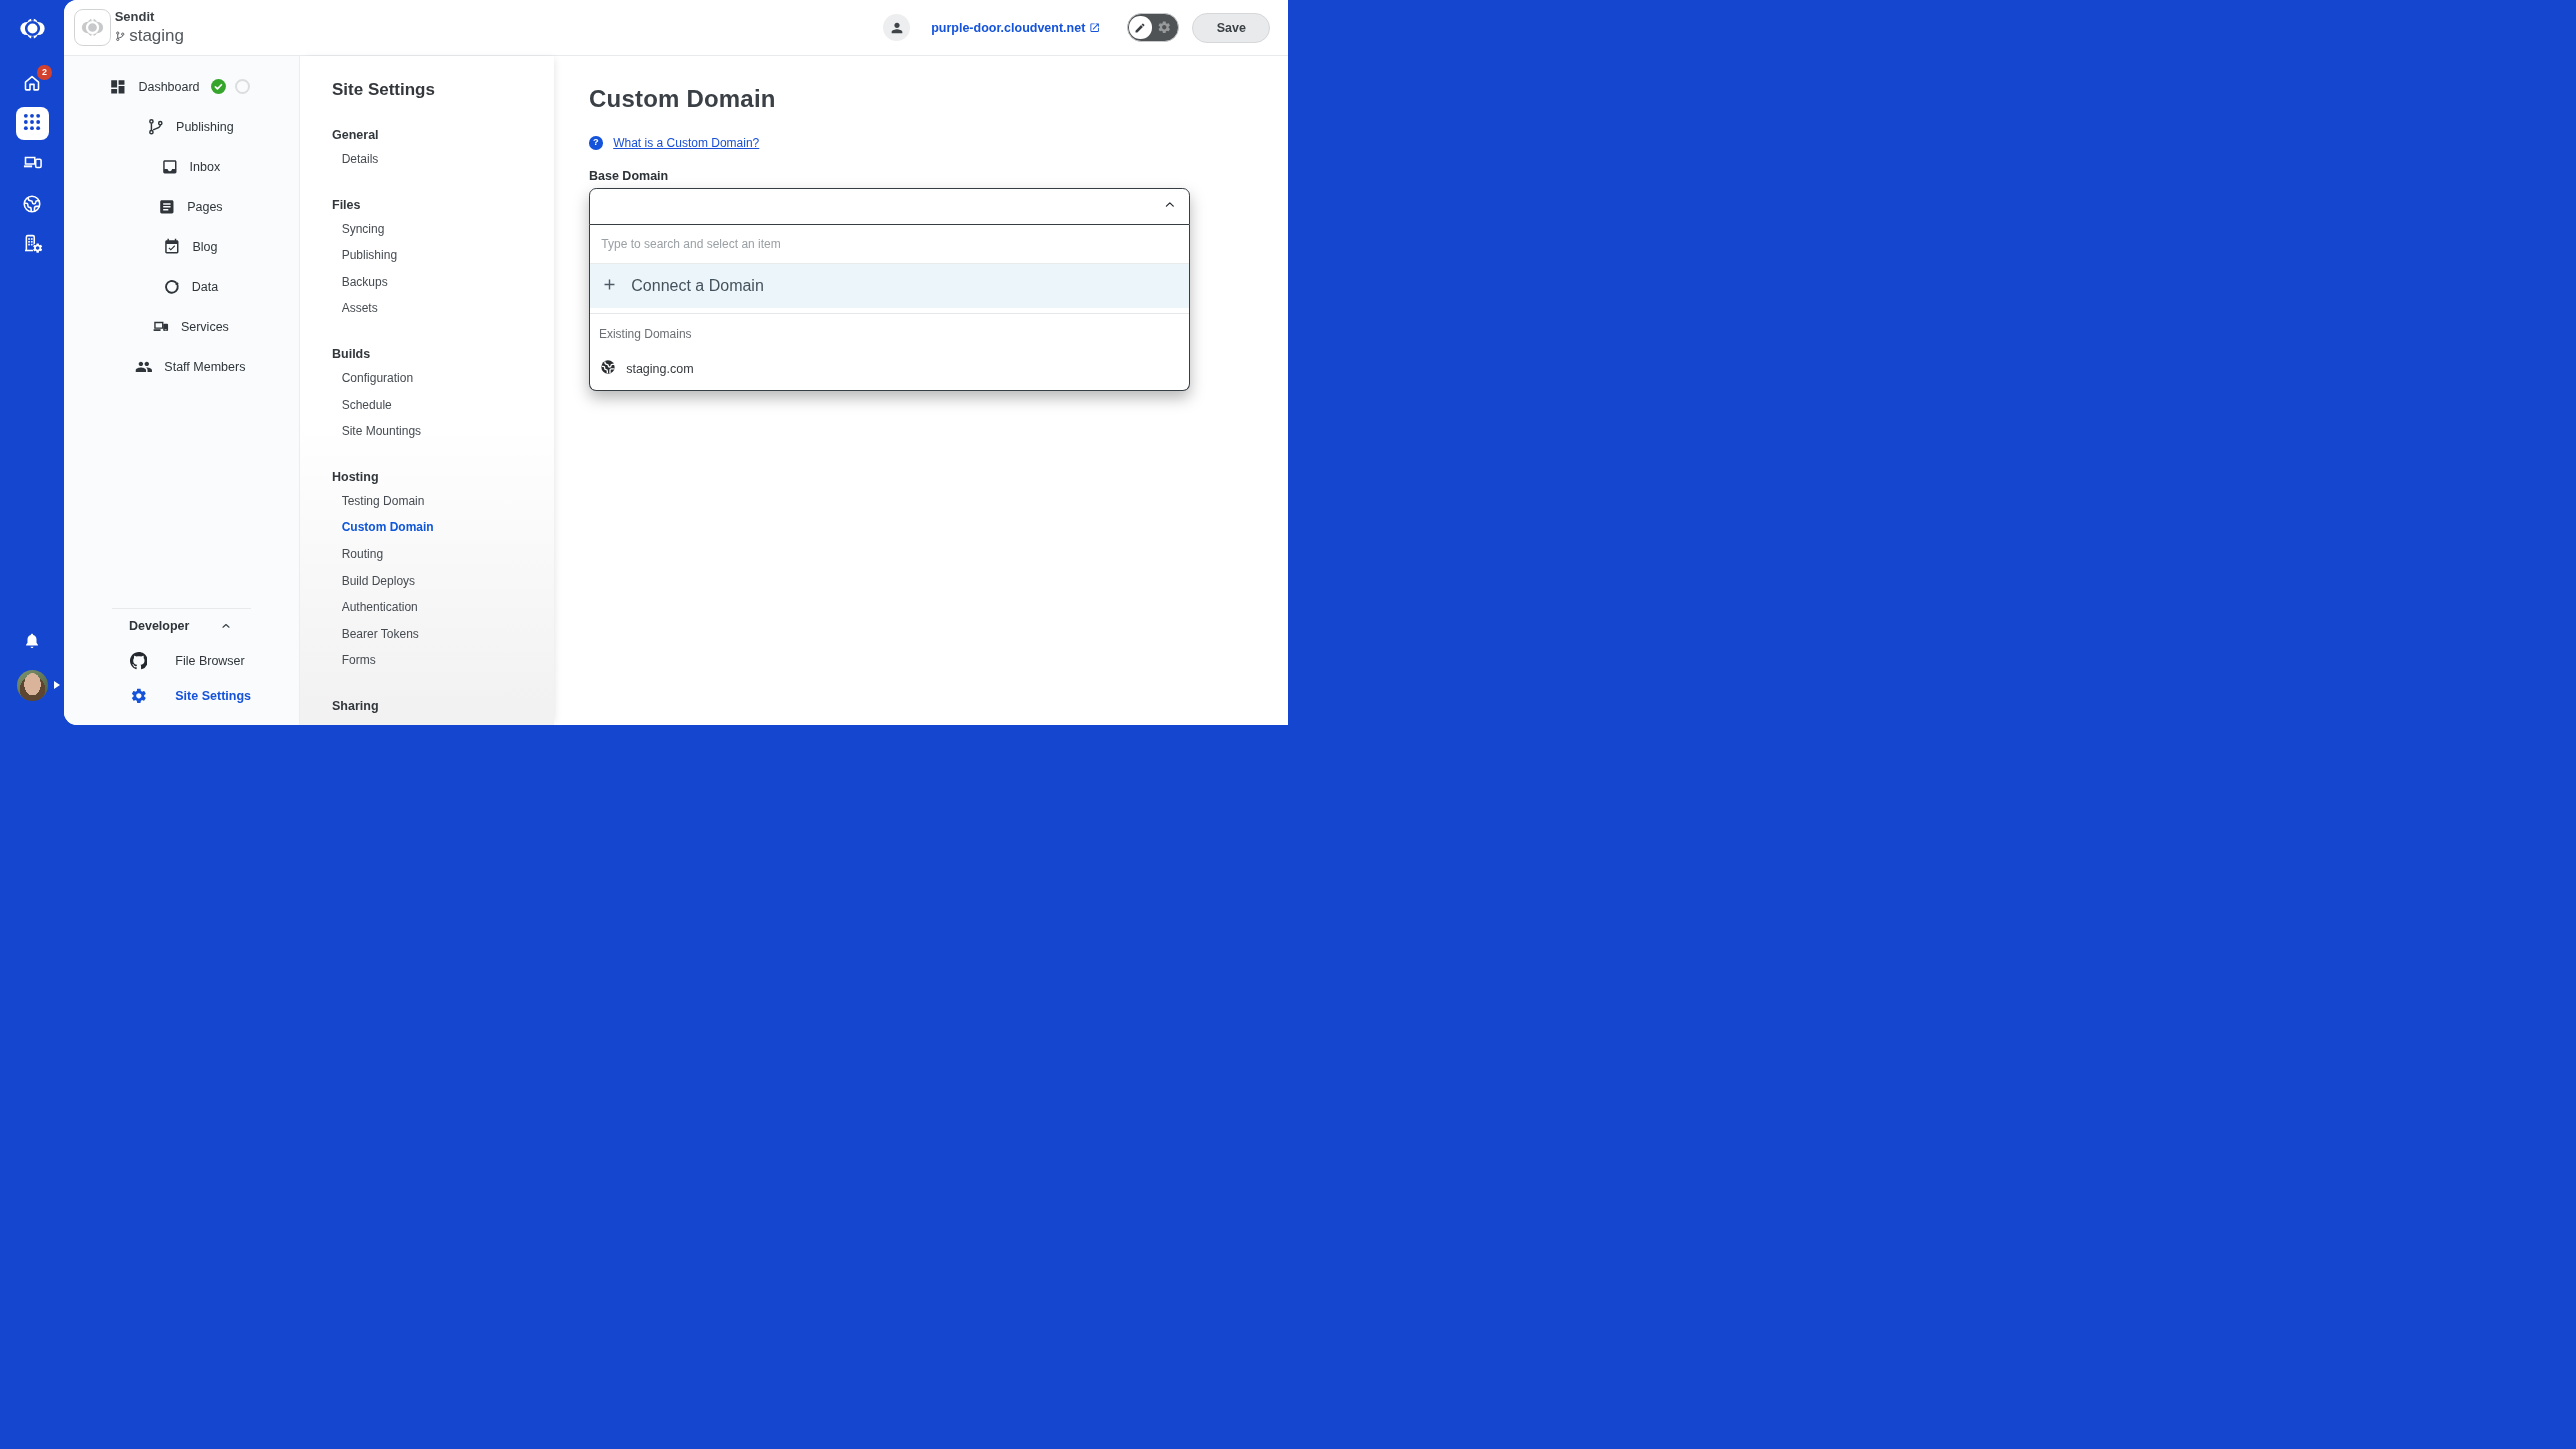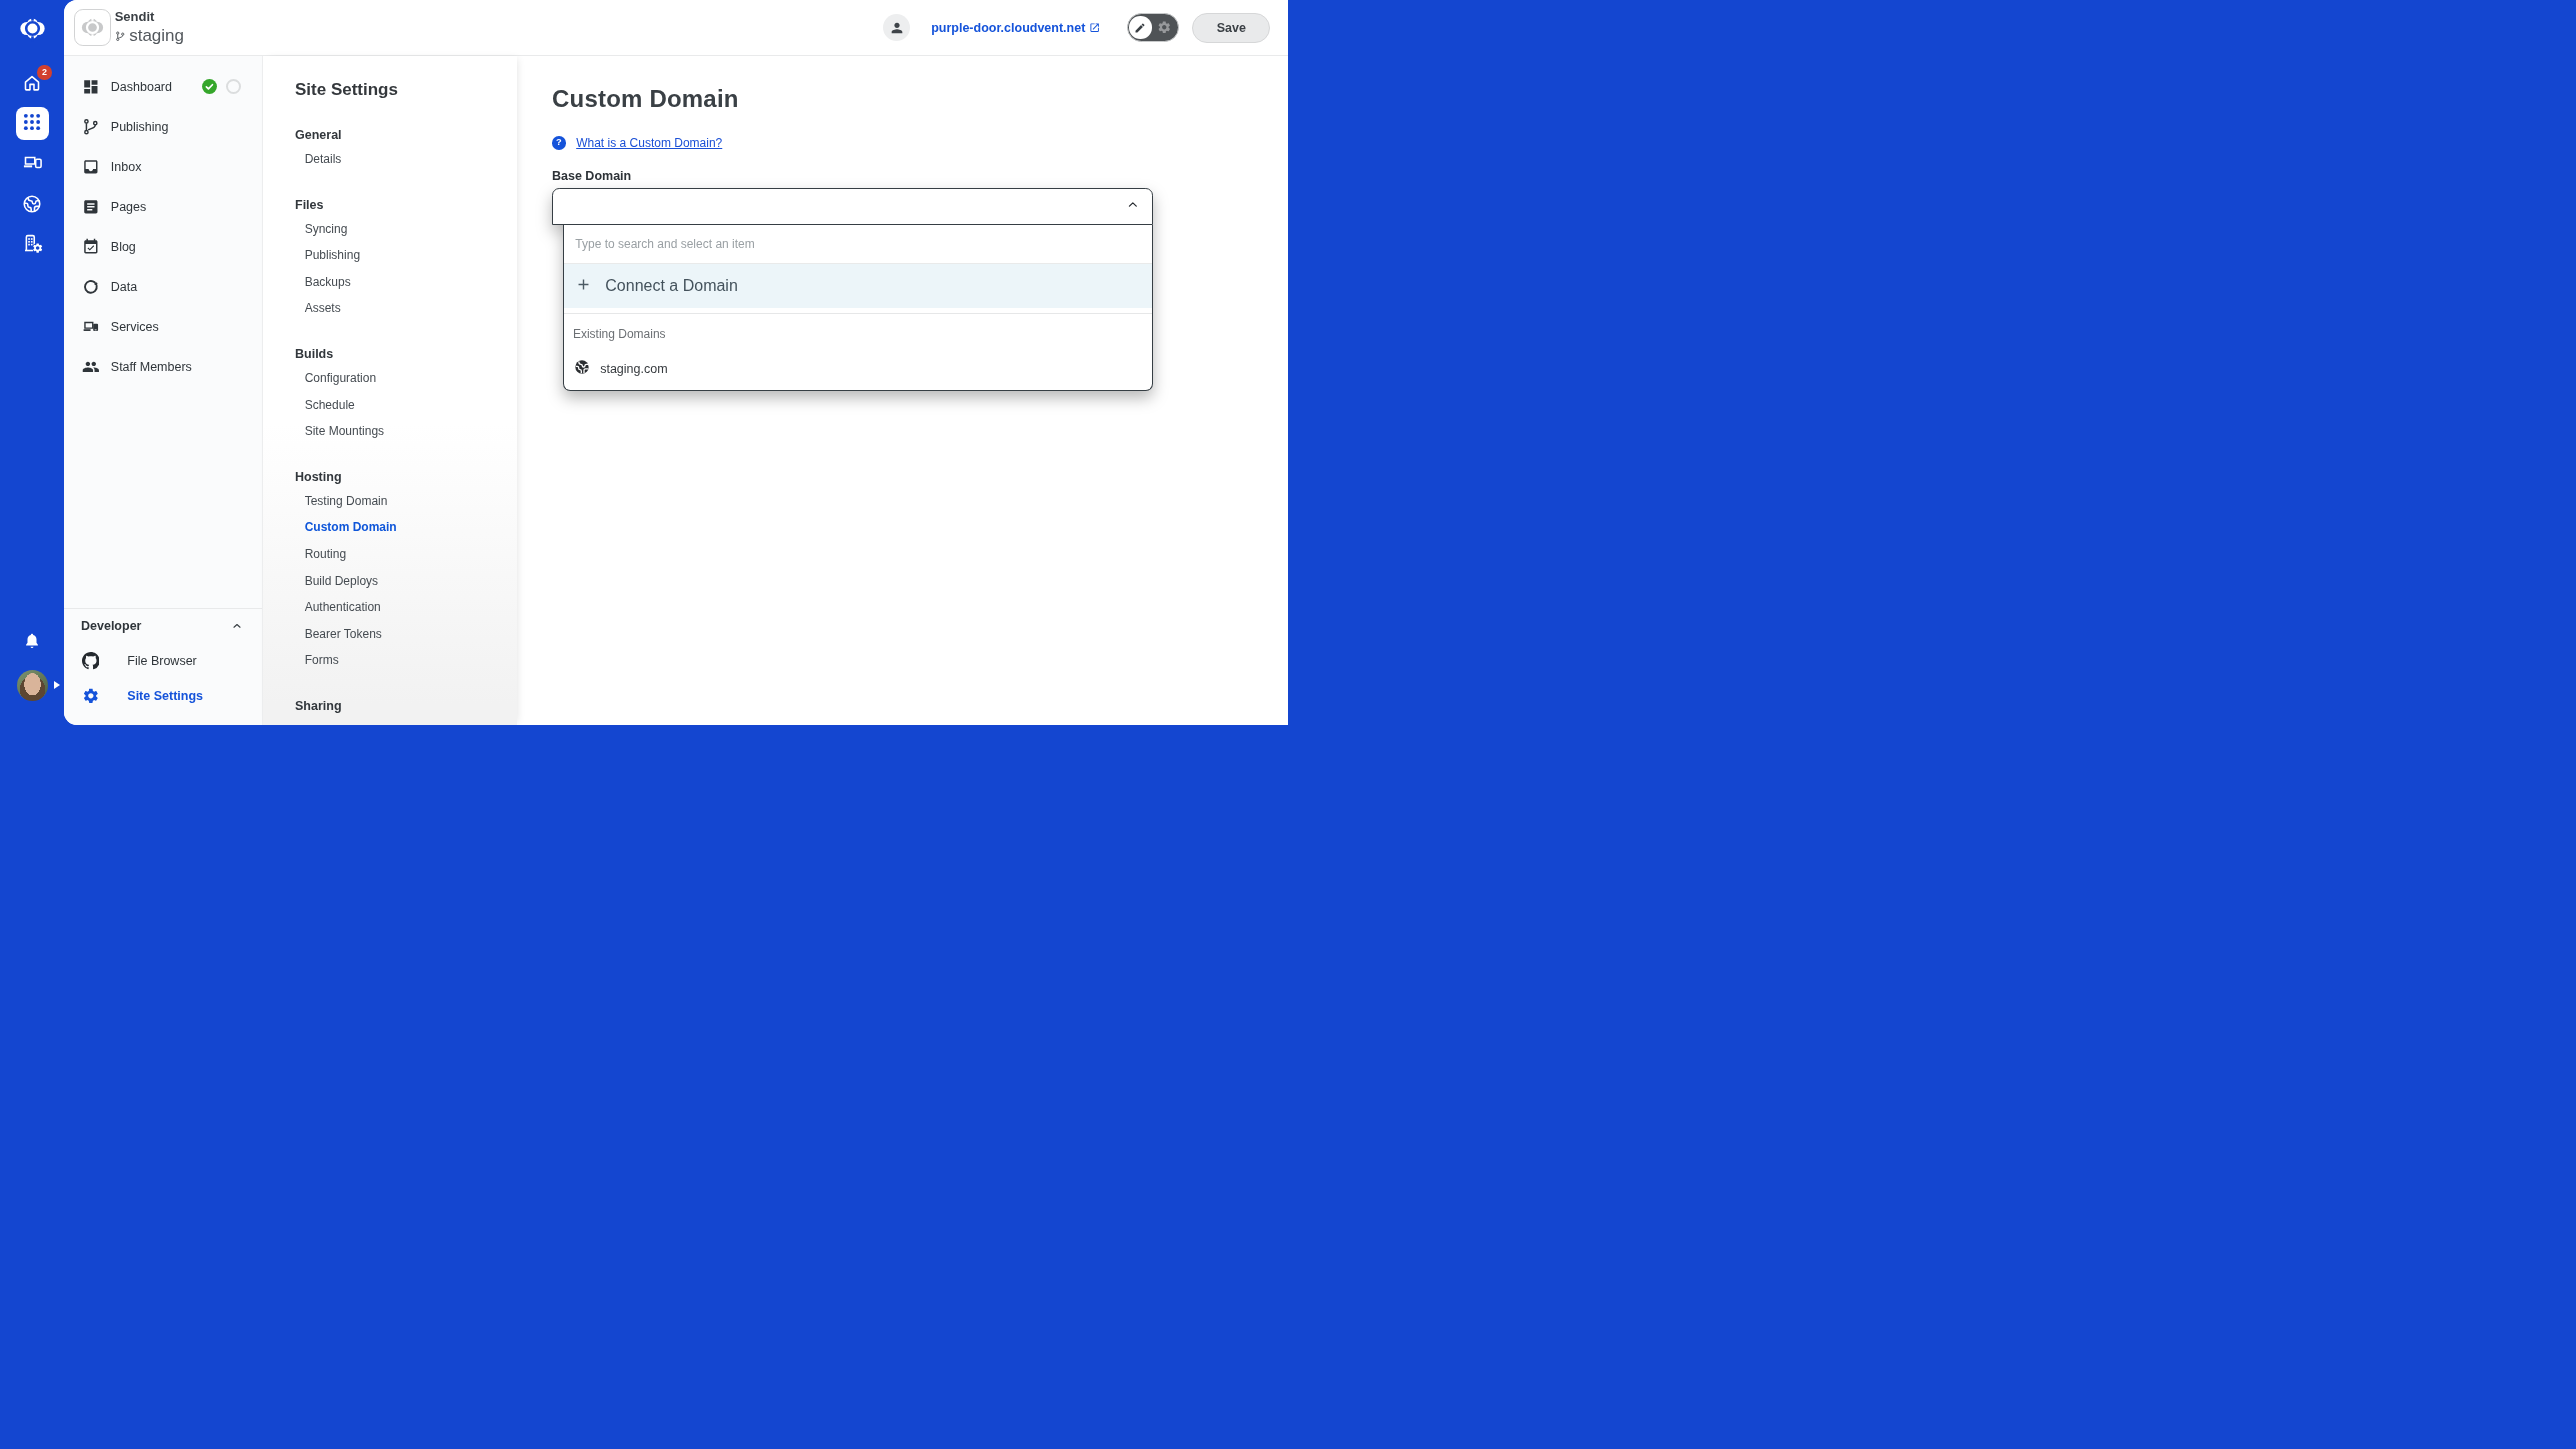--- a/index.html
+++ b/index.html
@@ -56,22 +56,22 @@
   .knob { width:22.5px; height:22.5px; margin-left:1.6px; border-radius:50%; background:#fff;
           display:flex; align-items:center; justify-content:center; }
   .toggle-gear { margin-left:4.8px; display:flex; }
   .save-btn { margin-left:13.7px; width:78px; height:30px; border-radius:15.3px; background:#E9EAEB;
               border:1.2px solid #D6D7D8; font-family:inherit; font-size:12.5px; font-weight:600; color:#3B4045; }
 
   
   .content { flex:1; display:flex; min-height:0; }
 
   
-  .sidebar { flex:none; width:199px; background:#FAFBFC; border-right:0.8px solid #EDEEEF;
-             display:flex; flex-direction:column; padding-top:10.5px; }
+  .sidebar { flex:none; width:236px; background:#FAFBFC; border-right:0.8px solid #EDEEEF;
+             display:flex; flex-direction:column; padding-top:10.5px;align-items:center; }
   .s-item { flex:none; height:40px; display:flex; align-items:center; padding-left:17px; gap:10.5px;
             font-size:12.5px; color:#2F353A; cursor:pointer; }
   .s-ic { width:19.3px; height:19.3px; display:flex; align-items:center; justify-content:center; }
   .s-status { margin-left:auto; display:flex; align-items:center; gap:8px; margin-right:21px; }
   .ring { width:15.3px; height:15.3px; border-radius:50%; border:2px solid #DBDDDE; }
   .sb-bottom { margin-top:auto; border-top:0.8px solid #E8E9EA; padding-bottom:11.3px; }
   .dev-hdr { height:35px; display:flex; align-items:center; padding:0 19.3px 0 17px;
              font-size:12.5px; font-weight:bold; color:#2F353A; cursor:pointer; }
   .dev-hdr .chev { margin-left:auto; display:flex; }
   .dev-item { height:35px; display:flex; align-items:center; padding-left:17px; gap:27px;
@@ -96,21 +96,21 @@
   .help-row { margin-top:21px; display:flex; align-items:center; gap:10.5px; }
   .help-badge { width:13.7px; height:13.7px; border-radius:50%; background:#1553DA; color:#fff;
                 font-size:9.3px; font-weight:bold; text-align:center; line-height:13.7px; }
   .help-link { font-size:12px; color:#1A4FD6; text-decoration:underline; cursor:pointer; }
   .field-label { margin-top:18.5px; font-size:12.5px; font-weight:bold; color:#2E3338; }
 
   
   .combo { margin-top:5.6px; width:601px; filter:drop-shadow(0 7.2px 7.2px rgba(0,0,0,0.28)); }
   .combo-select { height:37px; background:#fff; border:1.6px solid #363E44; border-radius:7.2px 7.2px 0 0;
                   display:flex; align-items:center; justify-content:flex-end; padding-right:12px; cursor:pointer; }
-  .combo-panel { background:#fff; border:1.6px solid #363E44; border-top:none; border-radius:0 0 7.2px 7.2px;margin-left:11px; }
+  .combo-panel { background:#fff; border:1.6px solid #363E44; border-top:none; border-radius:0 0 7.2px 7.2px; }
   .combo-search { display:block; width:100%; height:39px; border:none; outline:none; background:transparent;
                   padding:0 11.3px; font-family:inherit; font-size:12px; color:#33383C;
                   border-bottom:0.8px solid #E9EAEA; }
   .combo-search::placeholder { color:#9AA0A4; }
   .combo-connect { height:44px; background:#ECF5F9; display:flex; align-items:center; padding-left:11.3px;
                    gap:13px; cursor:pointer; }
   .combo-connect .lbl { font-size:16px; color:#44525C; }
   .combo-strip { height:6.4px; border-bottom:0.8px solid #E6E7E8; }
   .combo-group { padding:11.3px 0 8px; }
   .group-label { padding-left:8.9px; font-size:12px; color:#6C7074; line-height:17.7px; }

